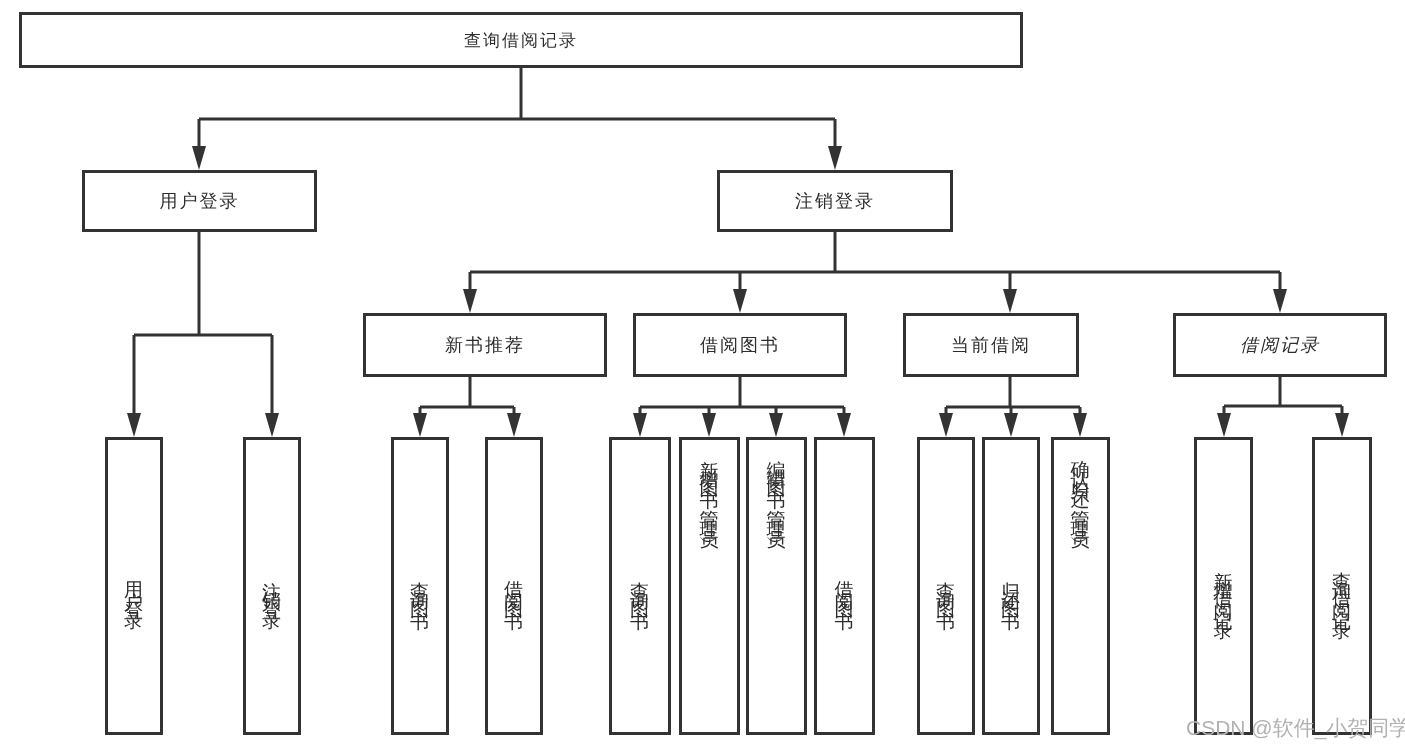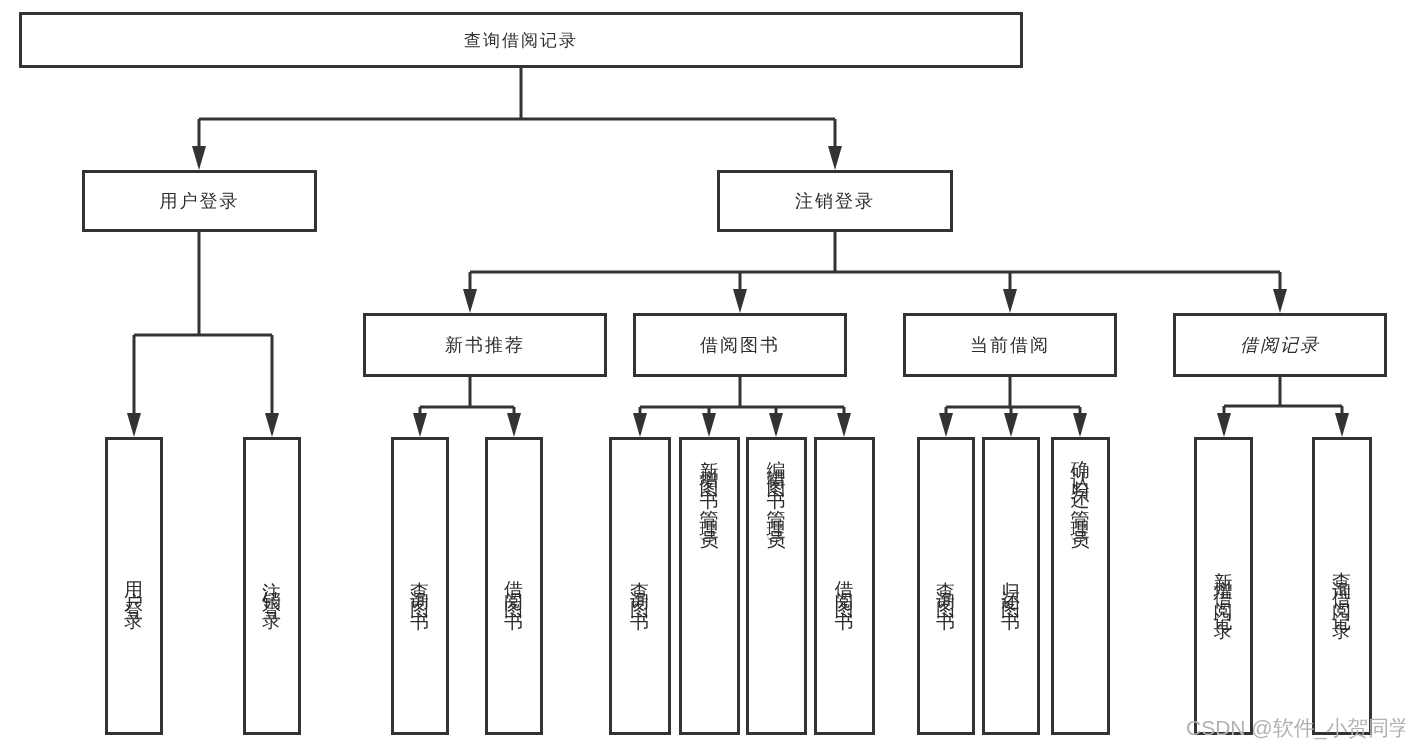--- a/index.html
+++ b/index.html
@@ -163,21 +163,21 @@
   <div class="box level1" style="left:717px; width:236px;">
     <span class="h-label">注销登录</span>
   </div>
 
   <div class="box level2" style="left:363px; width:244px;">
     <span class="h-label">新书推荐</span>
   </div>
   <div class="box level2" style="left:633px; width:214px;">
     <span class="h-label">借阅图书</span>
   </div>
-  <div class="box level2" style="left:903px; width:214px;">
+  <div class="box level2" style="left:903px; width:176px;">
     <span class="h-label">当前借阅</span>
   </div>
   <div class="box level2" style="left:1173px; width:214px;font-style:italic;">
     <span class="h-label">借阅记录</span>
   </div>
 
   <div class="box leaf" style="left:105px; width:58px;">
     <span class="v-label">用户登录</span>
   </div>
   <div class="box leaf" style="left:243px; width:58px;">

